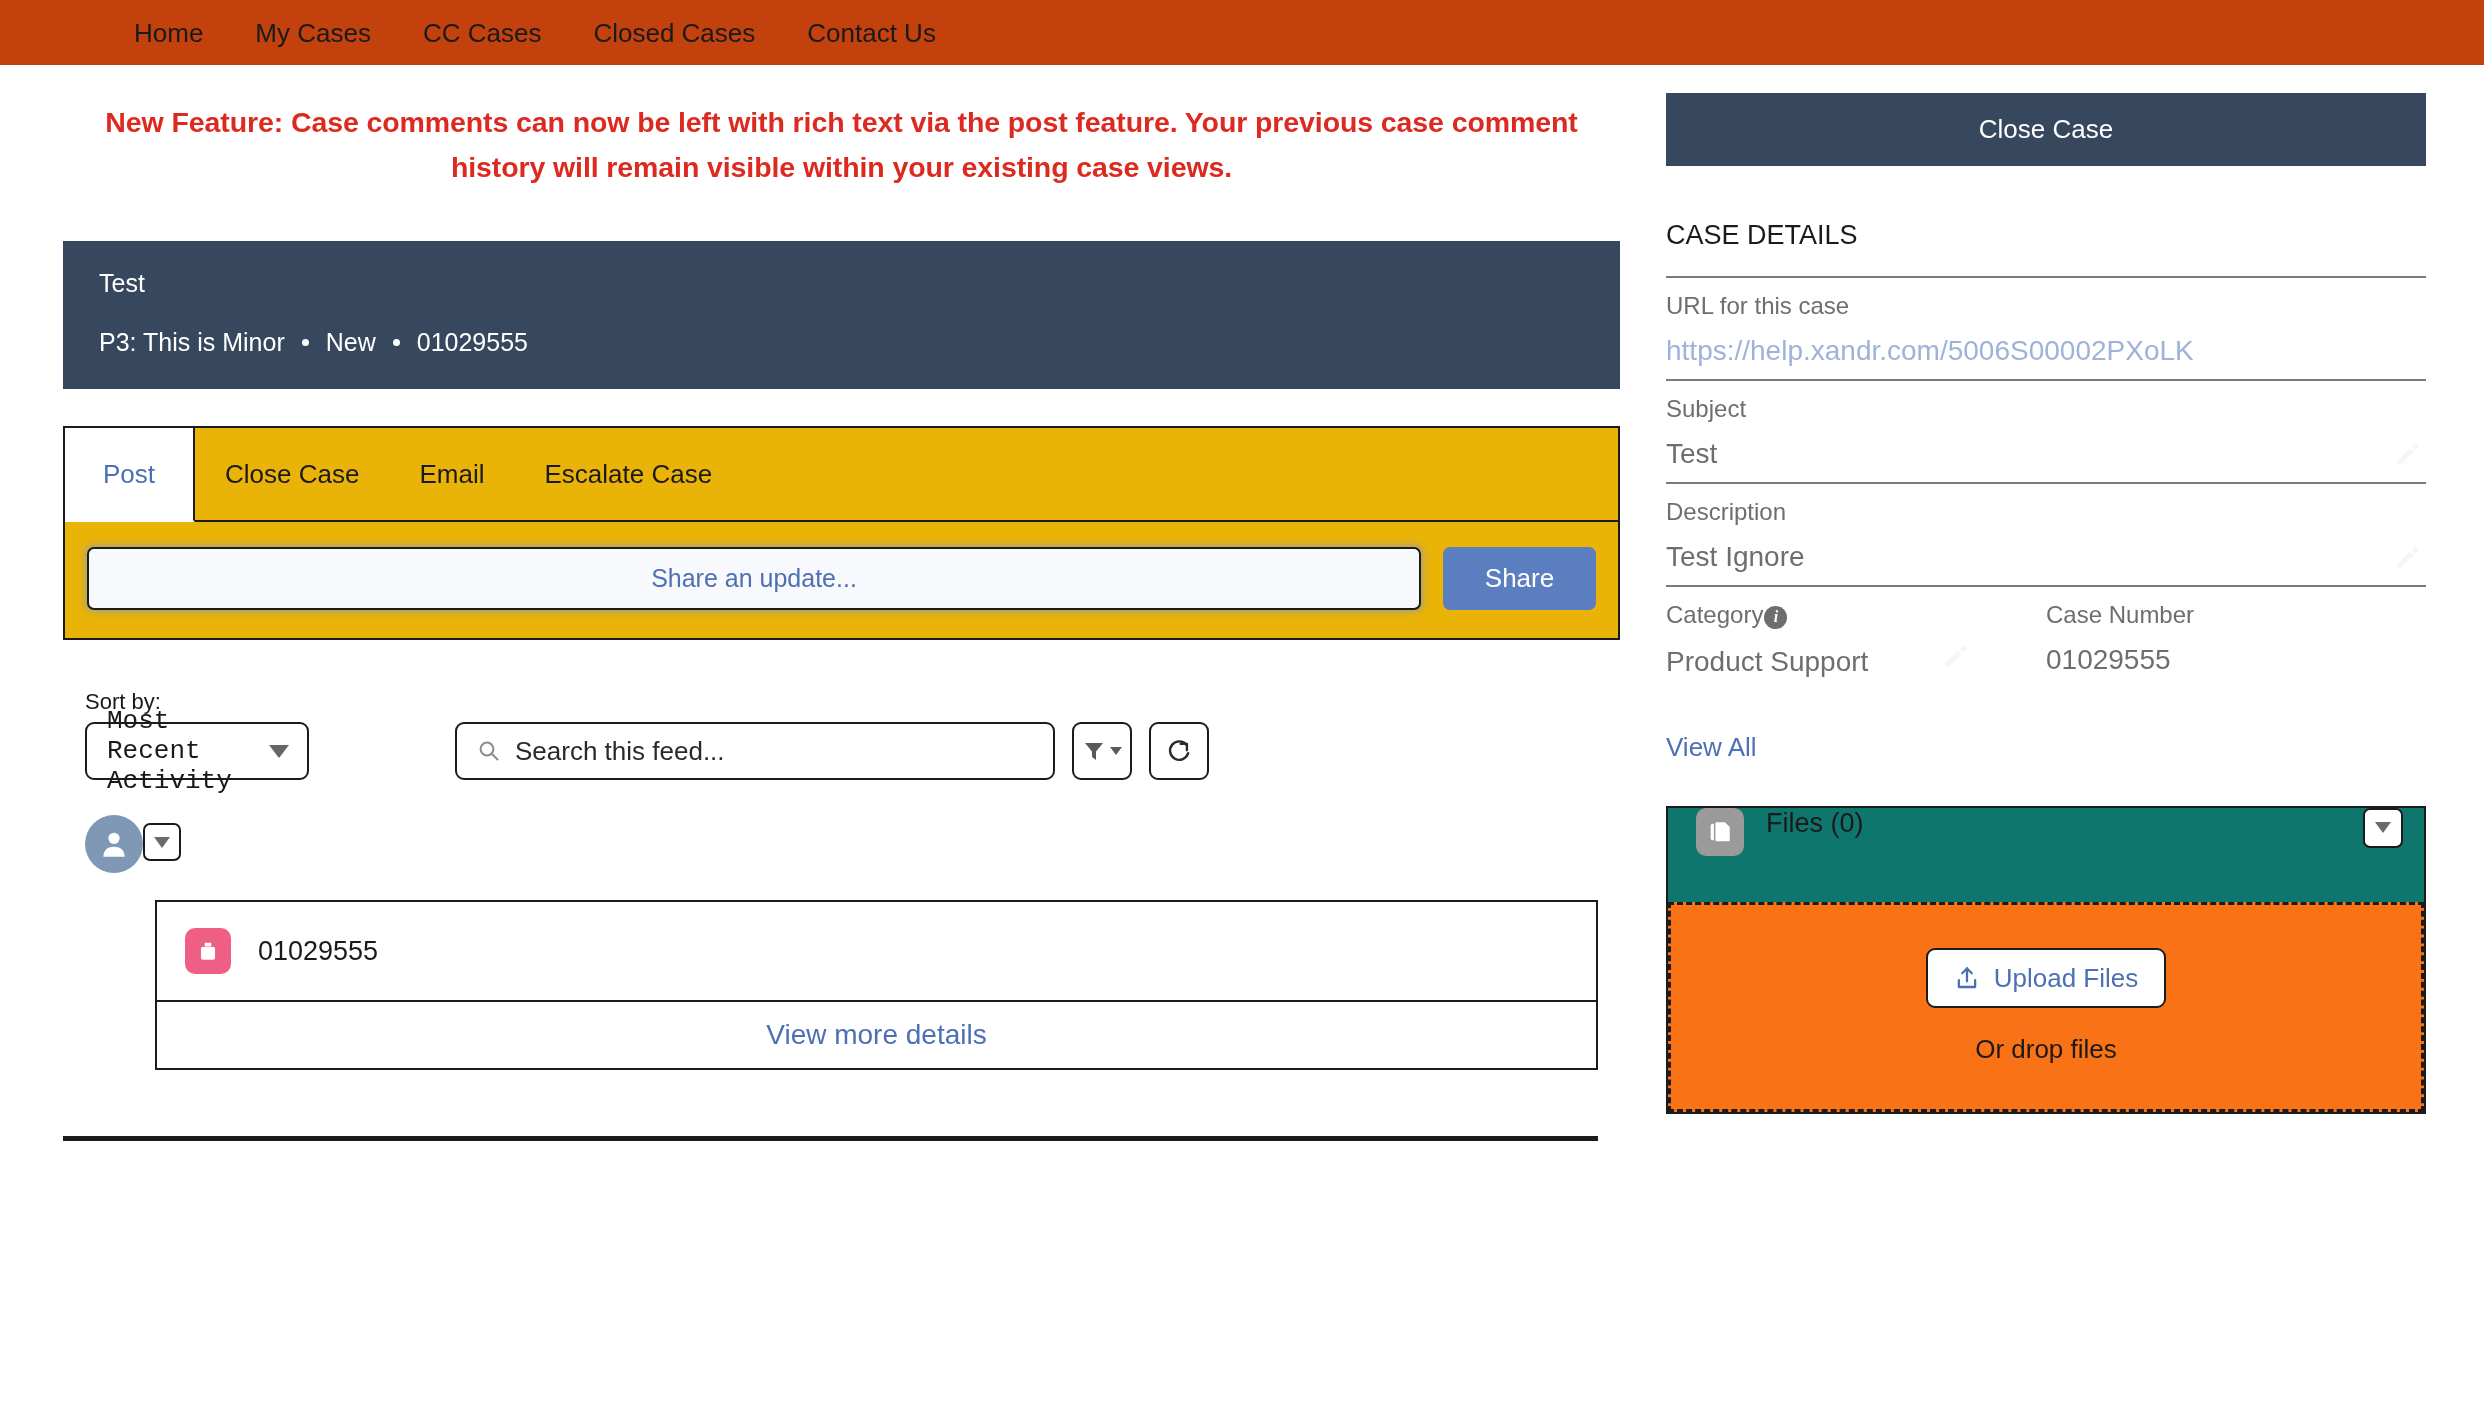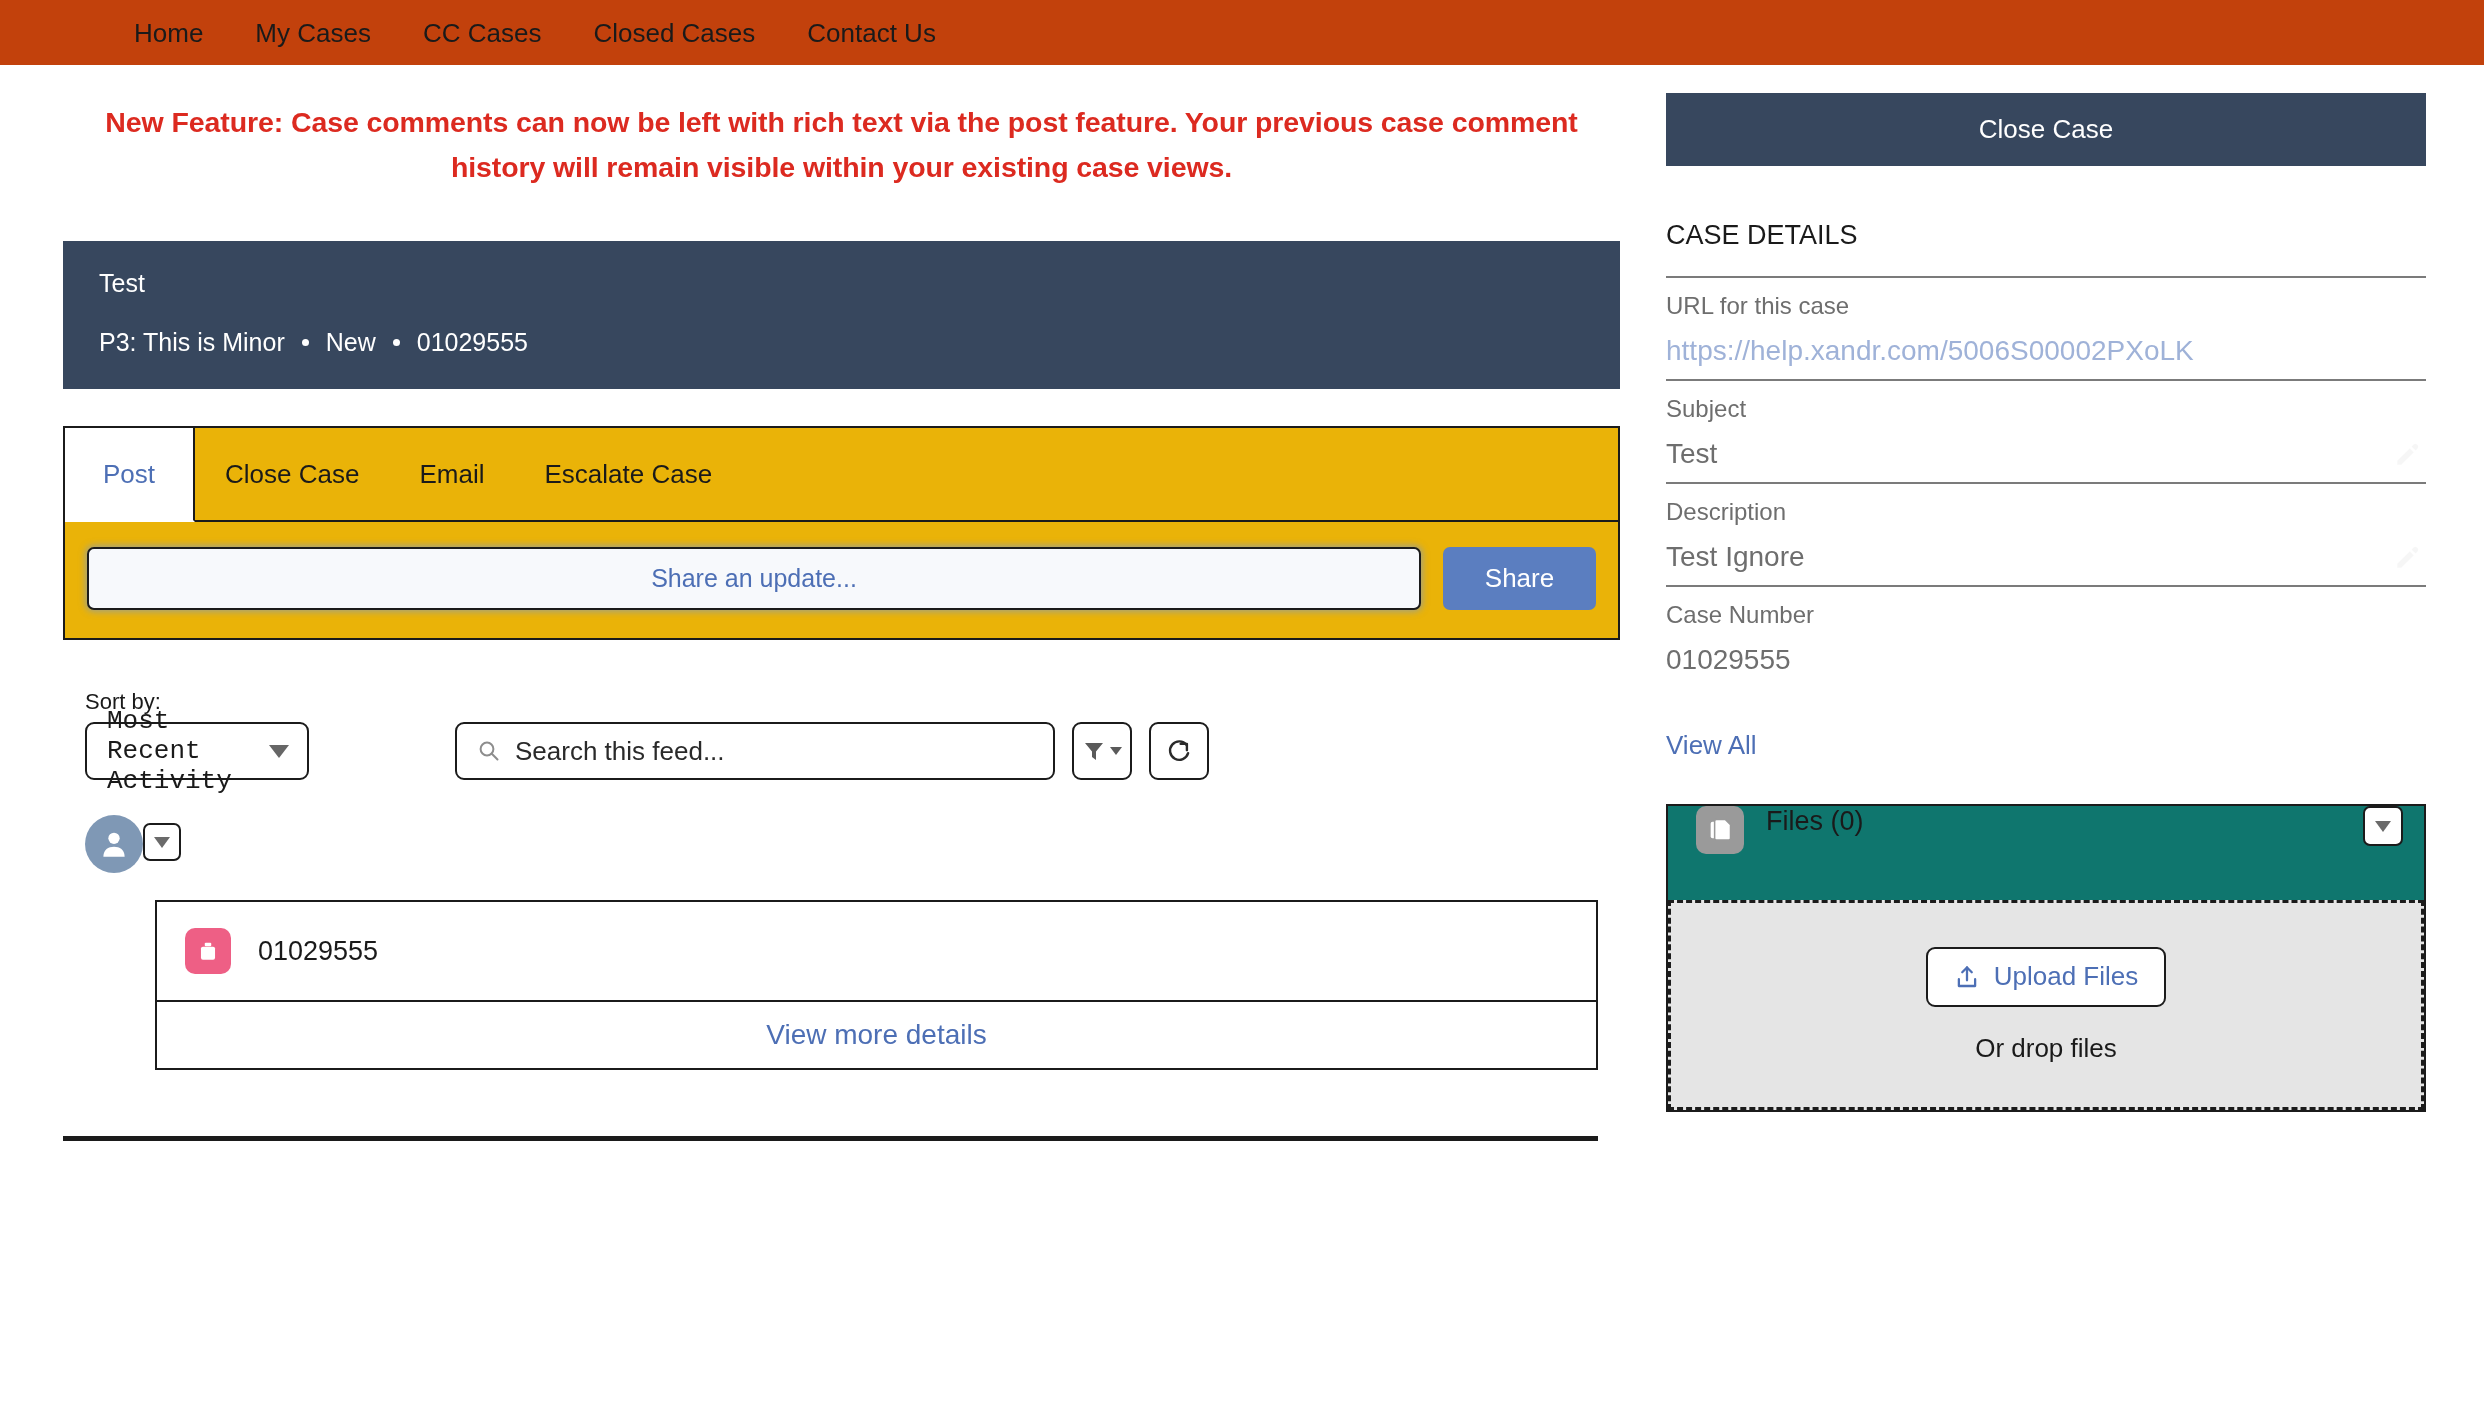--- a/index.html
+++ b/index.html
@@ -432,21 +432,21 @@
     cursor: pointer;
   }
   .dropzone {
     border: 3px dashed #1b1b1b;
     margin: 0;
     height: 210px;
     display: flex;
     flex-direction: column;
     align-items: center;
     justify-content: center;
-    background: #e5e5e5;
+    background: #f97316;
   }
   .upload-btn {
     border: 2px solid #1b1b1b;
     border-radius: 9px;
     background: #ffffff;
     height: 60px;
     padding: 0 26px;
     display: flex;
     align-items: center;
     gap: 14px;
@@ -592,20 +592,28 @@
       <div class="detail-value">Test Ignore</div>
       <svg class="pencil" viewBox="0 0 24 24">
         <path d="M3 17.3 L14.6 5.7 L18.3 9.4 L6.7 21 L3 21 Z" fill="#efefef"></path>
         <path d="M16.2 4.1 L17.8 2.5 A2 2 0 0 1 21.5 6.2 L19.9 7.8 Z" fill="#efefef"></path>
       </svg>
     </div>
 
     
     <div class="detail-row two-col">
       <div>
+        <span class="detail-label">Category</span><span class="info-badge">i</span>
+        <div class="detail-value">Product Support</div>
+        <svg class="pencil" style="right:78px;bottom:6px;" viewBox="0 0 24 24">
+          <path d="M3 17.3 L14.6 5.7 L18.3 9.4 L6.7 21 L3 21 Z" fill="#efefef"></path>
+          <path d="M16.2 4.1 L17.8 2.5 A2 2 0 0 1 21.5 6.2 L19.9 7.8 Z" fill="#efefef"></path>
+        </svg>
+      </div>
+      <div>
         <span class="detail-label">Case Number</span>
         <div class="detail-value">01029555</div>
       </div>
     </div>
 
     <a class="view-all" href="#">View All</a>
 
     
     <div class="files-panel">
       <div class="files-head">

